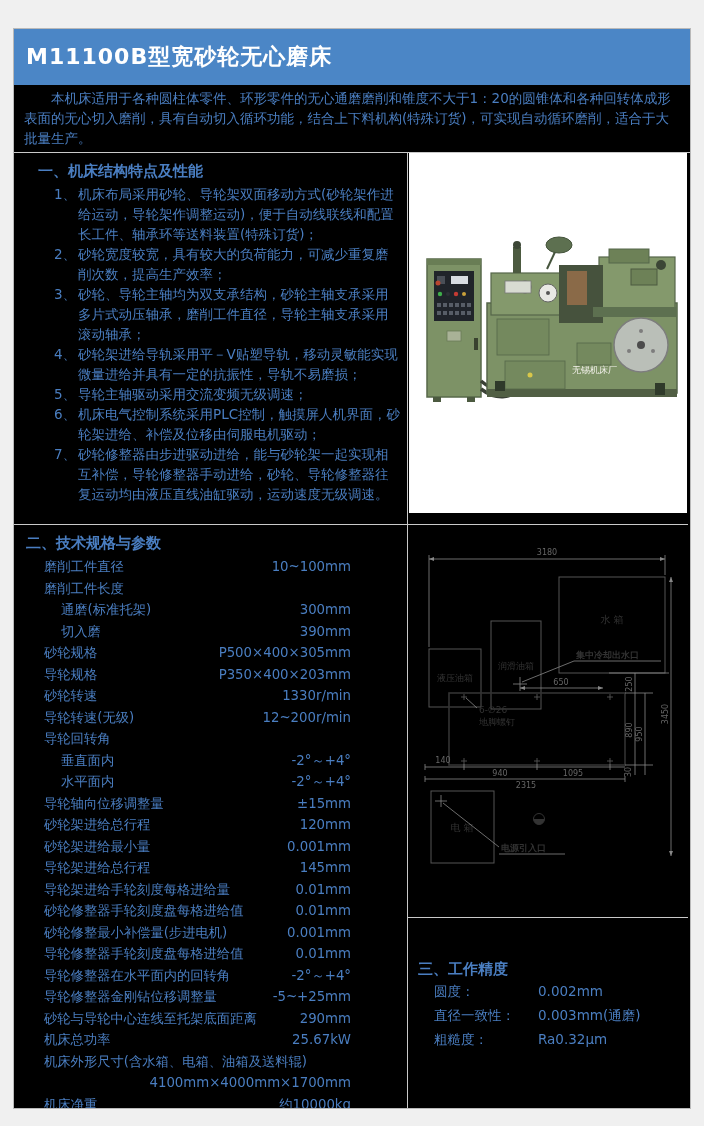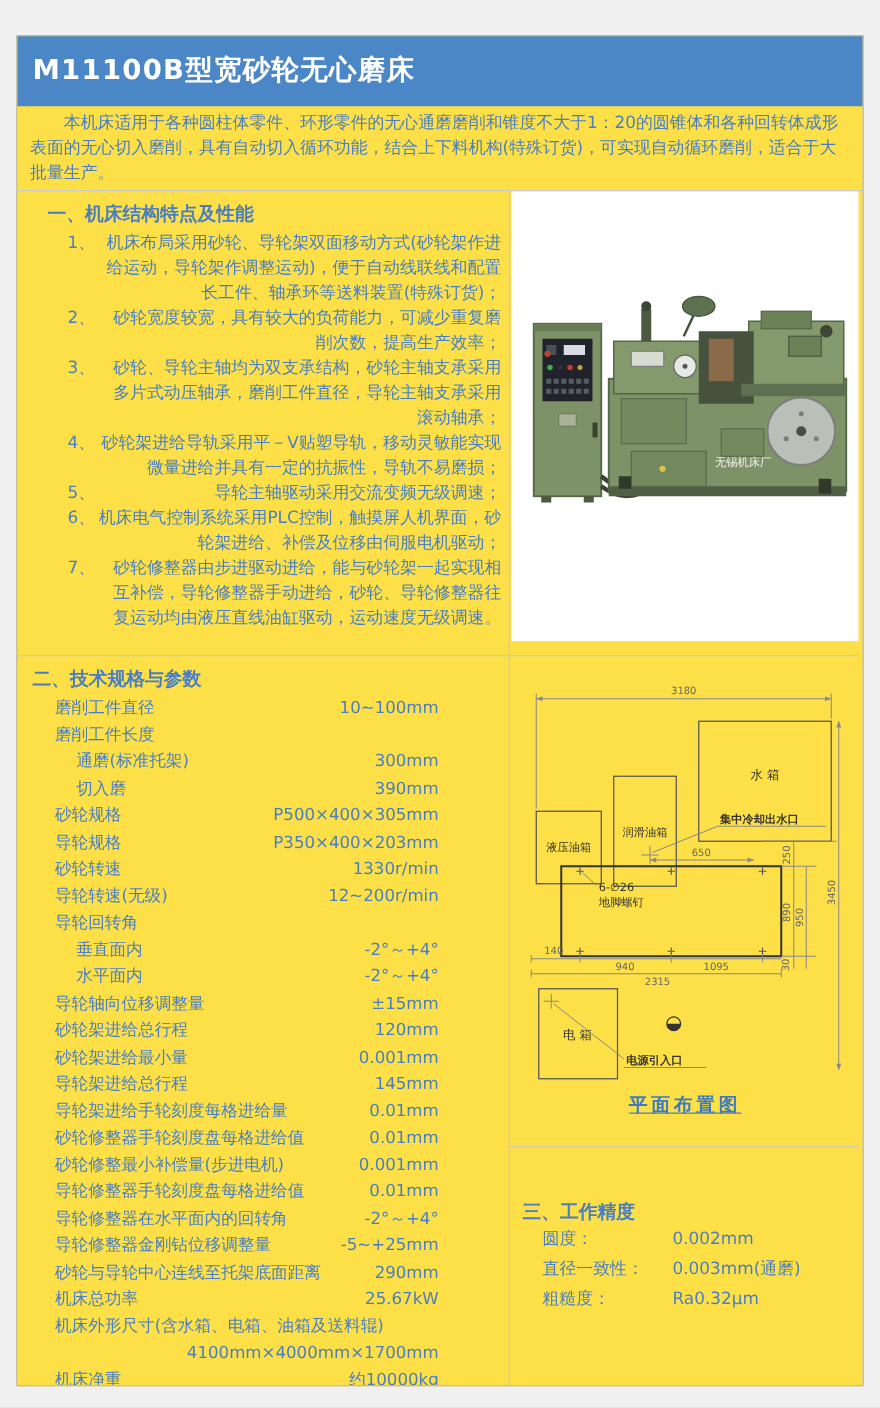--- a/index.html
+++ b/index.html
@@ -4,21 +4,21 @@
 <style>
   html,body { margin:0; padding:0; }
   body {
     width:704px; height:1126px; position:relative;
     background:#f0f0f0;
     font-family:"DejaVu Sans","Liberation Sans",sans-serif;
     color:#4a7ec1;
   }
   .doc {
     position:absolute; left:13px; top:28px; width:676px;
-    background:#fde047; border:1px solid #b9b9b9;
+    background:#000000; border:1px solid #b9b9b9;
   }
   .hdr {
     background:#4b86c6; color:#ffffff;
     font-size:22px; font-weight:bold;
     height:56px; line-height:56px; padding:0 12px;
     letter-spacing:1px;
   }
   .intro {
     font-size:13.5px; line-height:20px; color:#4a7ec1;
     padding:3px 10px 4px 10px; text-indent:2em;
@@ -30,21 +30,21 @@
   .cell-specs { border-right:1px solid #c9c9c9; border-top:1px solid #c9c9c9; height:583px; overflow:hidden; }
   .right-col { border-top:1px solid #c9c9c9; height:583px; display:flex; flex-direction:column; }
   .cell-diagram { height:392px; border-bottom:1px solid #c9c9c9; overflow:hidden;text-decoration:underline; }
   .cell-accuracy { flex:1; overflow:hidden; }
 
   .sec-h { color:#4a7ec1; font-size:15px; font-weight:bold; margin:9px 0 3px 12px; }
 
   .feat-list { margin:2px 6px 0 28px; }
   .feat-item { display:flex; font-size:13.5px; line-height:20px; }
   .feat-num { flex:none; width:24px; }
-  .feat-text { flex:1;text-align:right; }
+  .feat-text { flex:1; }
 
   .spec-rows { margin-top:2px; }
   .spec-row { display:flex; font-size:13.3px; line-height:21.5px; padding:0 56px 0 30px;align-items:flex-end; }
   .spec-label { flex:1; white-space:nowrap; overflow:hidden; }
   .spec-value { white-space:nowrap; text-align:right; }
   .spec-row.indent .spec-label { padding-left:17px; }
   .spec-row.block { flex-wrap:wrap; }
   .spec-row.block .spec-label { flex:none; width:100%; }
   .spec-row.block .spec-value { width:100%; }
 
@@ -396,21 +396,20 @@
           <text class="lbl" x="53" y="302" text-anchor="middle">电 箱</text>
           <line class="dline" x1="26" y1="272" x2="38" y2="272"></line>
           <line class="dline" x1="32" y1="266" x2="32" y2="278"></line>
           <line class="dline" x1="34" y1="274" x2="90" y2="318"></line>
           <text class="lbl-s" x="92" y="322" font-weight="bold">电源引入口</text>
           <line class="dline" x1="90" y1="325" x2="156" y2="325"></line>
 
           <circle cx="130" cy="290" r="5.5" fill="none" stroke="#333" stroke-width="1"></circle>
           <path d="M124.5,290 a5.5,5.5 0 0 0 11,0 z" fill="#333"></path>
         </svg>
-        <div class="diagram-caption">平面布置图</div>
       </div>
 
       <div class="cell-accuracy">
         <div class="acc">
           <div class="acc-h">三、工作精度</div>
           <div>
 
               <div class="acc-row">
                 <span class="acc-label">圆度：</span>
                 <span class="acc-value">0.002mm</span>

